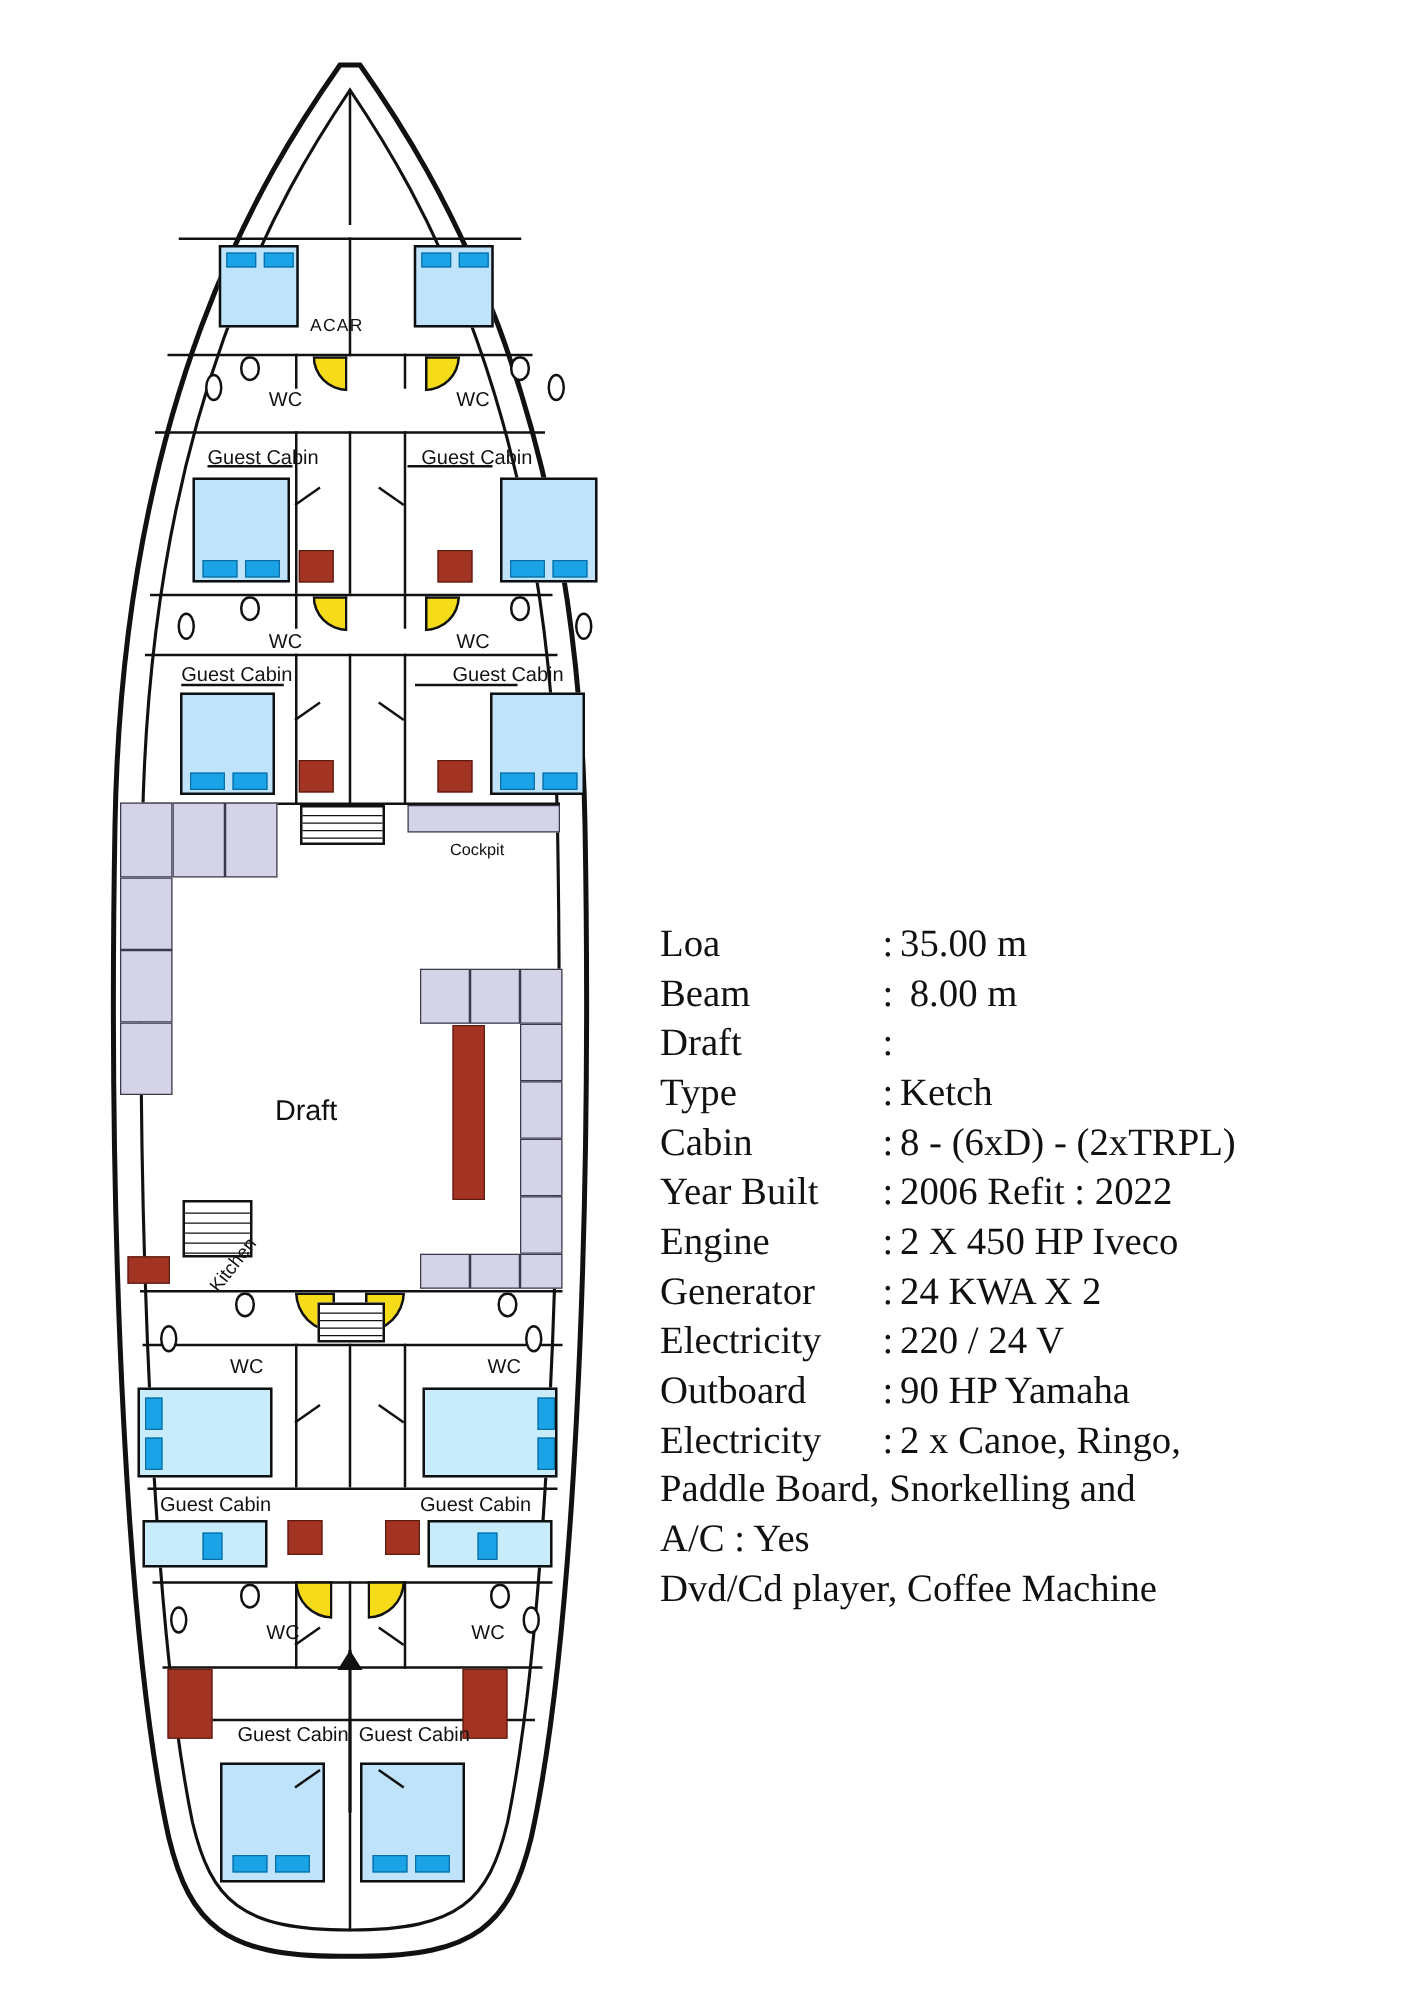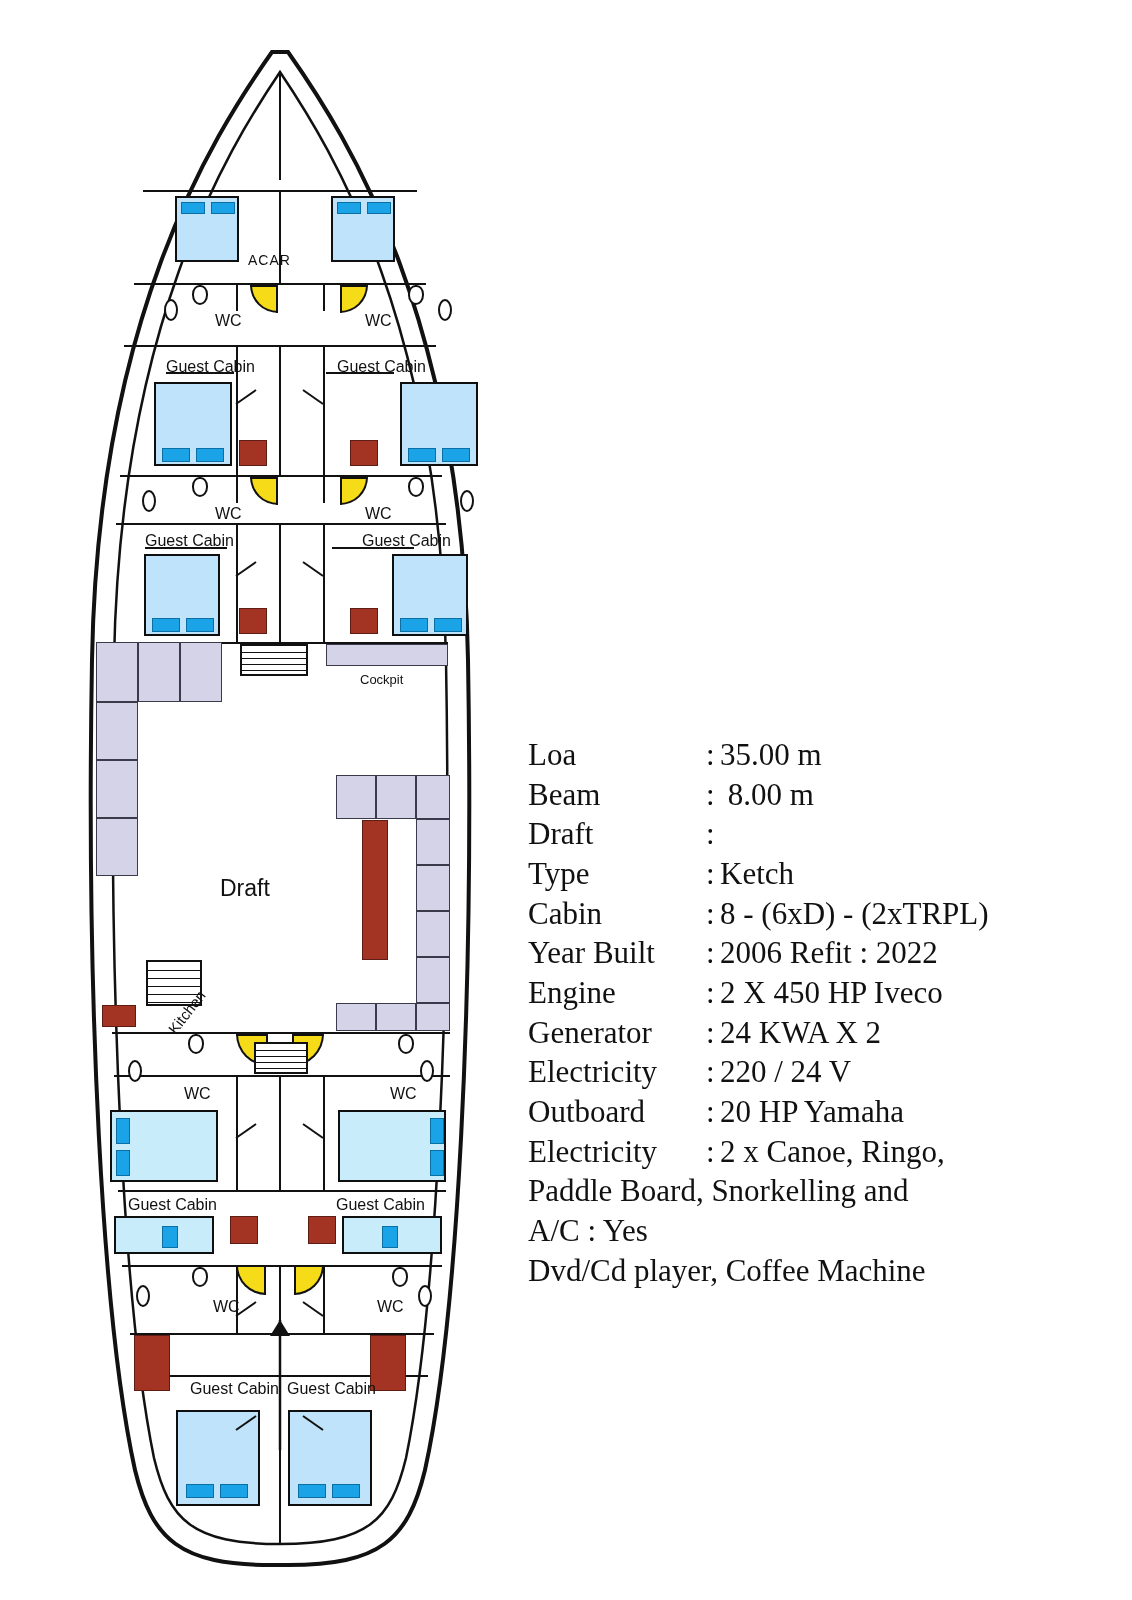--- a/index.html
+++ b/index.html
@@ -309,21 +309,21 @@
       <span class="spec-val">24 KWA X 2</span>
     </div>
     <div class="spec-row">
       <span class="spec-label">Electricity</span>
       <span class="spec-sep">:</span>
       <span class="spec-val">220 / 24 V</span>
     </div>
     <div class="spec-row">
       <span class="spec-label">Outboard</span>
       <span class="spec-sep">:</span>
-      <span class="spec-val">20 HP Yamaha</span>
+      <span class="spec-val">90 HP Yamaha</span>
     </div>
     <div class="spec-row">
       <span class="spec-label">Electricity</span>
       <span class="spec-sep">:</span>
       <span class="spec-val">2 x Canoe, Ringo,</span>
     </div>
 
     <div class="spec-cont">Paddle Board, Snorkelling and</div>
     <div class="spec-cont">A/C :  Yes</div>
     <div class="spec-cont">Dvd/Cd player, Coffee Machine</div>

